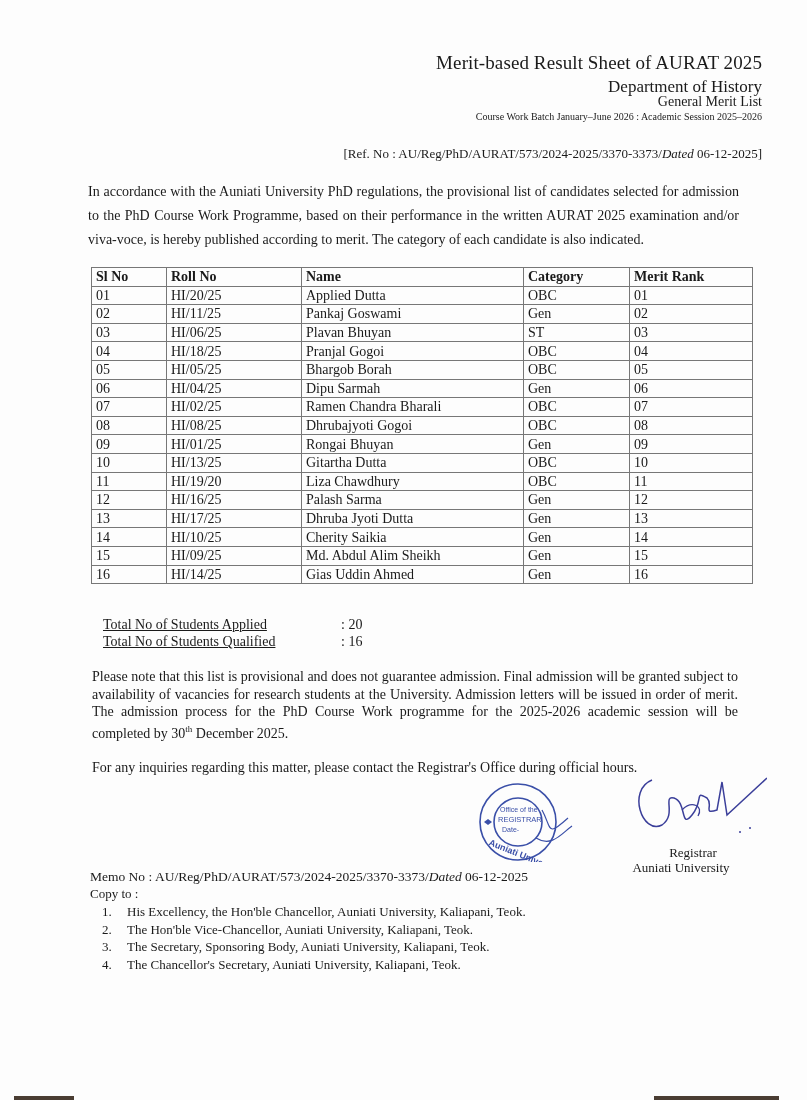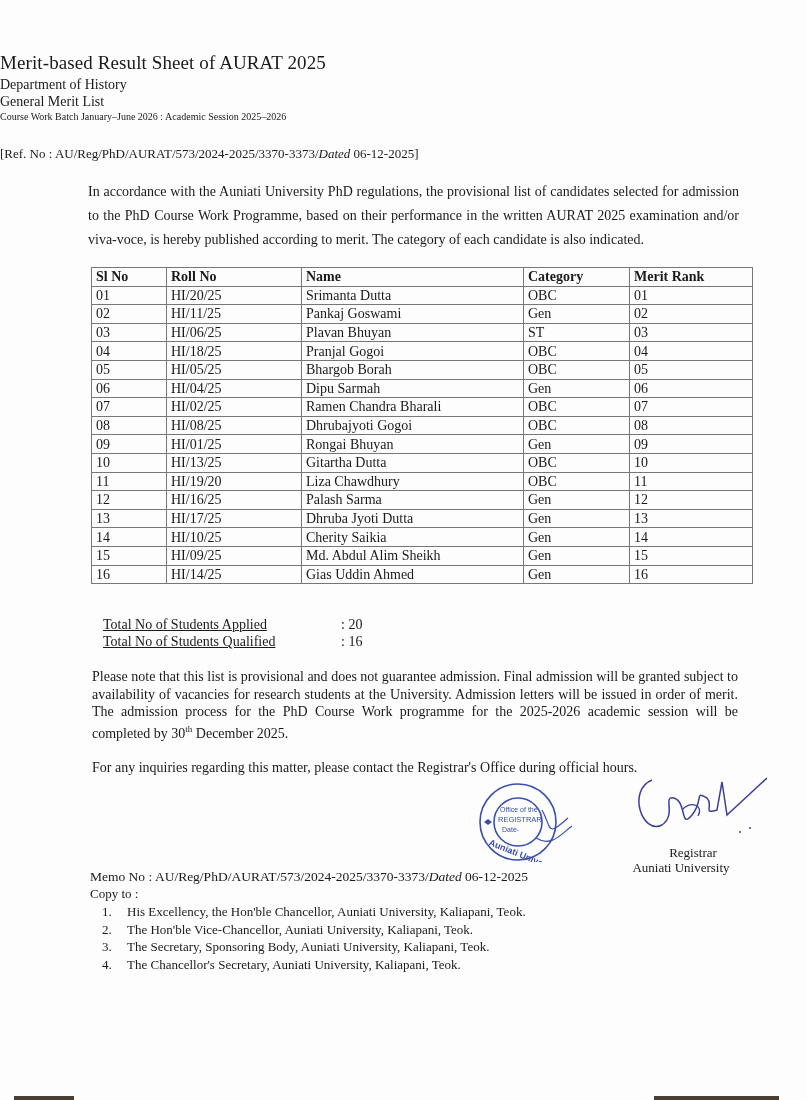--- a/index.html
+++ b/index.html
@@ -1,23 +1,23 @@
 <!DOCTYPE html>
 <html><head>
 <meta charset="utf-8">
 <style>
   html, body { margin: 0; padding: 0; }
   body {
     width: 807px; height: 1100px; background: #fdfdfd; position: relative; overflow: hidden;
     font-family: "Liberation Serif", "DejaVu Serif", serif; color: #1a1a1a;
   }
   .abs { position: absolute; }
-  .center { text-align: left; left: 0; width: 762px; }
+  .center { text-align: right; left: 0; width: 762px; }
   #title { top: 52px; font-size: 19px; letter-spacing: 0.1px; }
-  #dept { top: 77px; font-size: 14px; }
+  #dept { top: 77px; font-size: 17px; }
   #gml { top: 94px; font-size: 14px; }
   #batch { top: 111px; font-size: 10px; }
   #ref { top: 146px; font-size: 13px; }
   #ref i { font-style: italic; }
   #intro { top: 180px; left: 88px; width: 651px; font-size: 14px; line-height: 24px; text-align: justify; }
   table#merit {
     position: absolute; top: 267px; left: 91px; border-collapse: collapse; font-size: 14px;
   }
   table#merit th, table#merit td {
     border: 1px solid #777; padding: 0 0 0 4px; height: 17.6px; line-height: 17px; text-align: left; vertical-align: middle;
@@ -61,21 +61,21 @@
       <th class="c2">Roll No</th>
       <th class="c3">Name</th>
       <th class="c4">Category</th>
       <th class="c5">Merit Rank</th>
     </tr>
   </thead>
   <tbody id="merit-body">
       <tr>
         <td class="c1">01</td>
         <td class="c2">HI/20/25</td>
-        <td class="c3">Srimanta Dutta</td>
+        <td class="c3">Applied Dutta</td>
         <td class="c4">OBC</td>
         <td class="c5">01</td>
       </tr>
       <tr>
         <td class="c1">02</td>
         <td class="c2">HI/11/25</td>
         <td class="c3">Pankaj Goswami</td>
         <td class="c4">Gen</td>
         <td class="c5">02</td>
       </tr>

